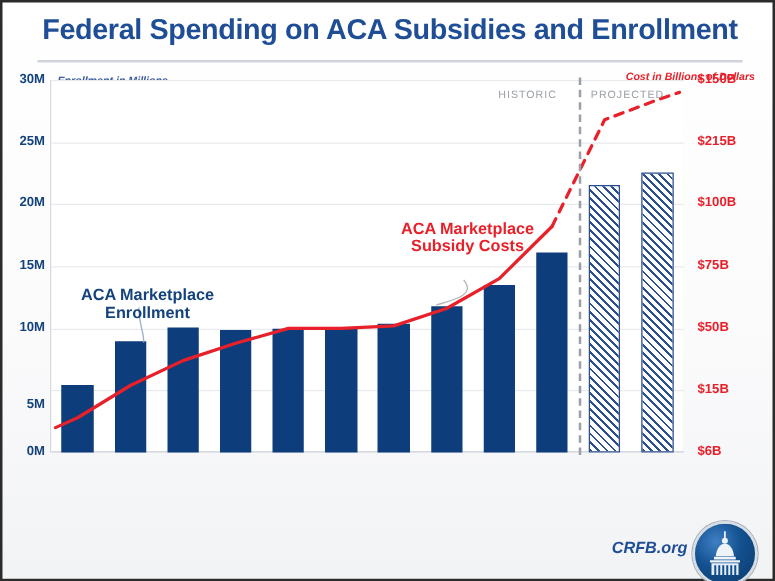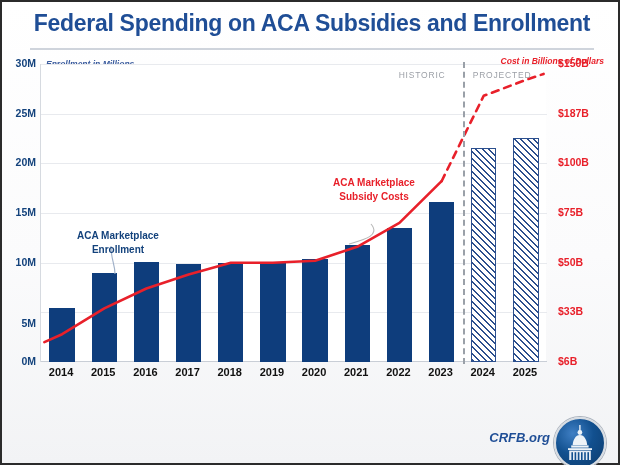--- a/index.html
+++ b/index.html
@@ -87,21 +87,21 @@
     width:0;border-left:2.5px dashed #9aa0a8;
   }
   .seg-label{
     position:absolute;top:6px;
     font-size:8.5px;font-weight:normal;color:#9b9fa6;
     letter-spacing:0.8px;white-space:nowrap;
   }
   
   .anno{
     position:absolute;text-align:center;white-space:nowrap;
-    font-size:10px;font-weight:bold;line-height:14px;
+    font-size:13px;font-weight:bold;line-height:14px;
   }
   #anno-enroll{color:#13427c;}
   #anno-subsidy{color:#e8202a;}
   
   #xlabels{
     position:absolute;left:38px;top:364px;width:506px;height:20px;
   }
   .xlab{
     position:absolute;top:0;
     font-size:11px;font-weight:bold;color:#111111;
@@ -195,42 +195,28 @@
       <div class="ytick" style="left: 2px; top: 55px;">30M</div>
       <div class="ytick" style="left: 2px; top: 104.667px;">25M</div>
       <div class="ytick" style="left: 2px; top: 154.333px;">20M</div>
       <div class="ytick" style="left: 2px; top: 204px;">15M</div>
       <div class="ytick" style="left: 2px; top: 253.667px;">10M</div>
       <div class="ytick" style="left: 2px; top: 303.333px; margin-top: 12px;">5M</div>
       <div class="ytick" style="left: 2px; top: 353px;">0M</div>
     </div>
   <div id="rticks">
       <div class="ytick-r" style="left: 556px; top: 55px;">$150B</div>
-      <div class="ytick-r" style="left: 556px; top: 104.667px;">$187B</div>
+      <div class="ytick-r" style="left: 556px; top: 104.667px;">$215B</div>
       <div class="ytick-r" style="left: 556px; top: 154.333px;">$100B</div>
       <div class="ytick-r" style="left: 556px; top: 204px;">$75B</div>
       <div class="ytick-r" style="left: 556px; top: 253.667px;">$50B</div>
-      <div class="ytick-r" style="left: 556px; top: 303.333px;">$33B</div>
+      <div class="ytick-r" style="left: 556px; top: 303.333px;">$15B</div>
       <div class="ytick-r" style="left: 556px; top: 353px;">$6B</div>
     </div>
 
-  <div id="xlabels">
-      <div class="xlab" style="left: 0px; width: 42.1667px;">2014</div>
-      <div class="xlab" style="left: 42.1667px; width: 42.1667px;">2015</div>
-      <div class="xlab" style="left: 84.3333px; width: 42.1667px;">2016</div>
-      <div class="xlab" style="left: 126.5px; width: 42.1667px;">2017</div>
-      <div class="xlab" style="left: 168.667px; width: 42.1667px;">2018</div>
-      <div class="xlab" style="left: 210.833px; width: 42.1667px;">2019</div>
-      <div class="xlab" style="left: 253px; width: 42.1667px;">2020</div>
-      <div class="xlab" style="left: 295.167px; width: 42.1667px;">2021</div>
-      <div class="xlab" style="left: 337.333px; width: 42.1667px;">2022</div>
-      <div class="xlab" style="left: 379.5px; width: 42.1667px;">2023</div>
-      <div class="xlab" style="left: 421.667px; width: 42.1667px;">2024</div>
-      <div class="xlab" style="left: 463.833px; width: 42.1667px;">2025</div>
-    </div>
 
   <div id="brand">CRFB.org</div>
   <div id="logo">
     <svg width="48" height="48" viewBox="0 0 48 48">
       <g fill="#eef3f8">
         <rect x="23.2" y="6" width="1.4" height="6"></rect>
         <circle cx="23.9" cy="13.5" r="2.4"></circle>
         <path d="M23.9 16 C 19.5 16, 17 21, 16.6 26 L 31.2 26 C 30.8 21, 28.3 16, 23.9 16 Z"></path>
         <rect x="15.2" y="26.4" width="17.4" height="2.2"></rect>
         <rect x="12" y="29.2" width="24" height="1.8"></rect>

